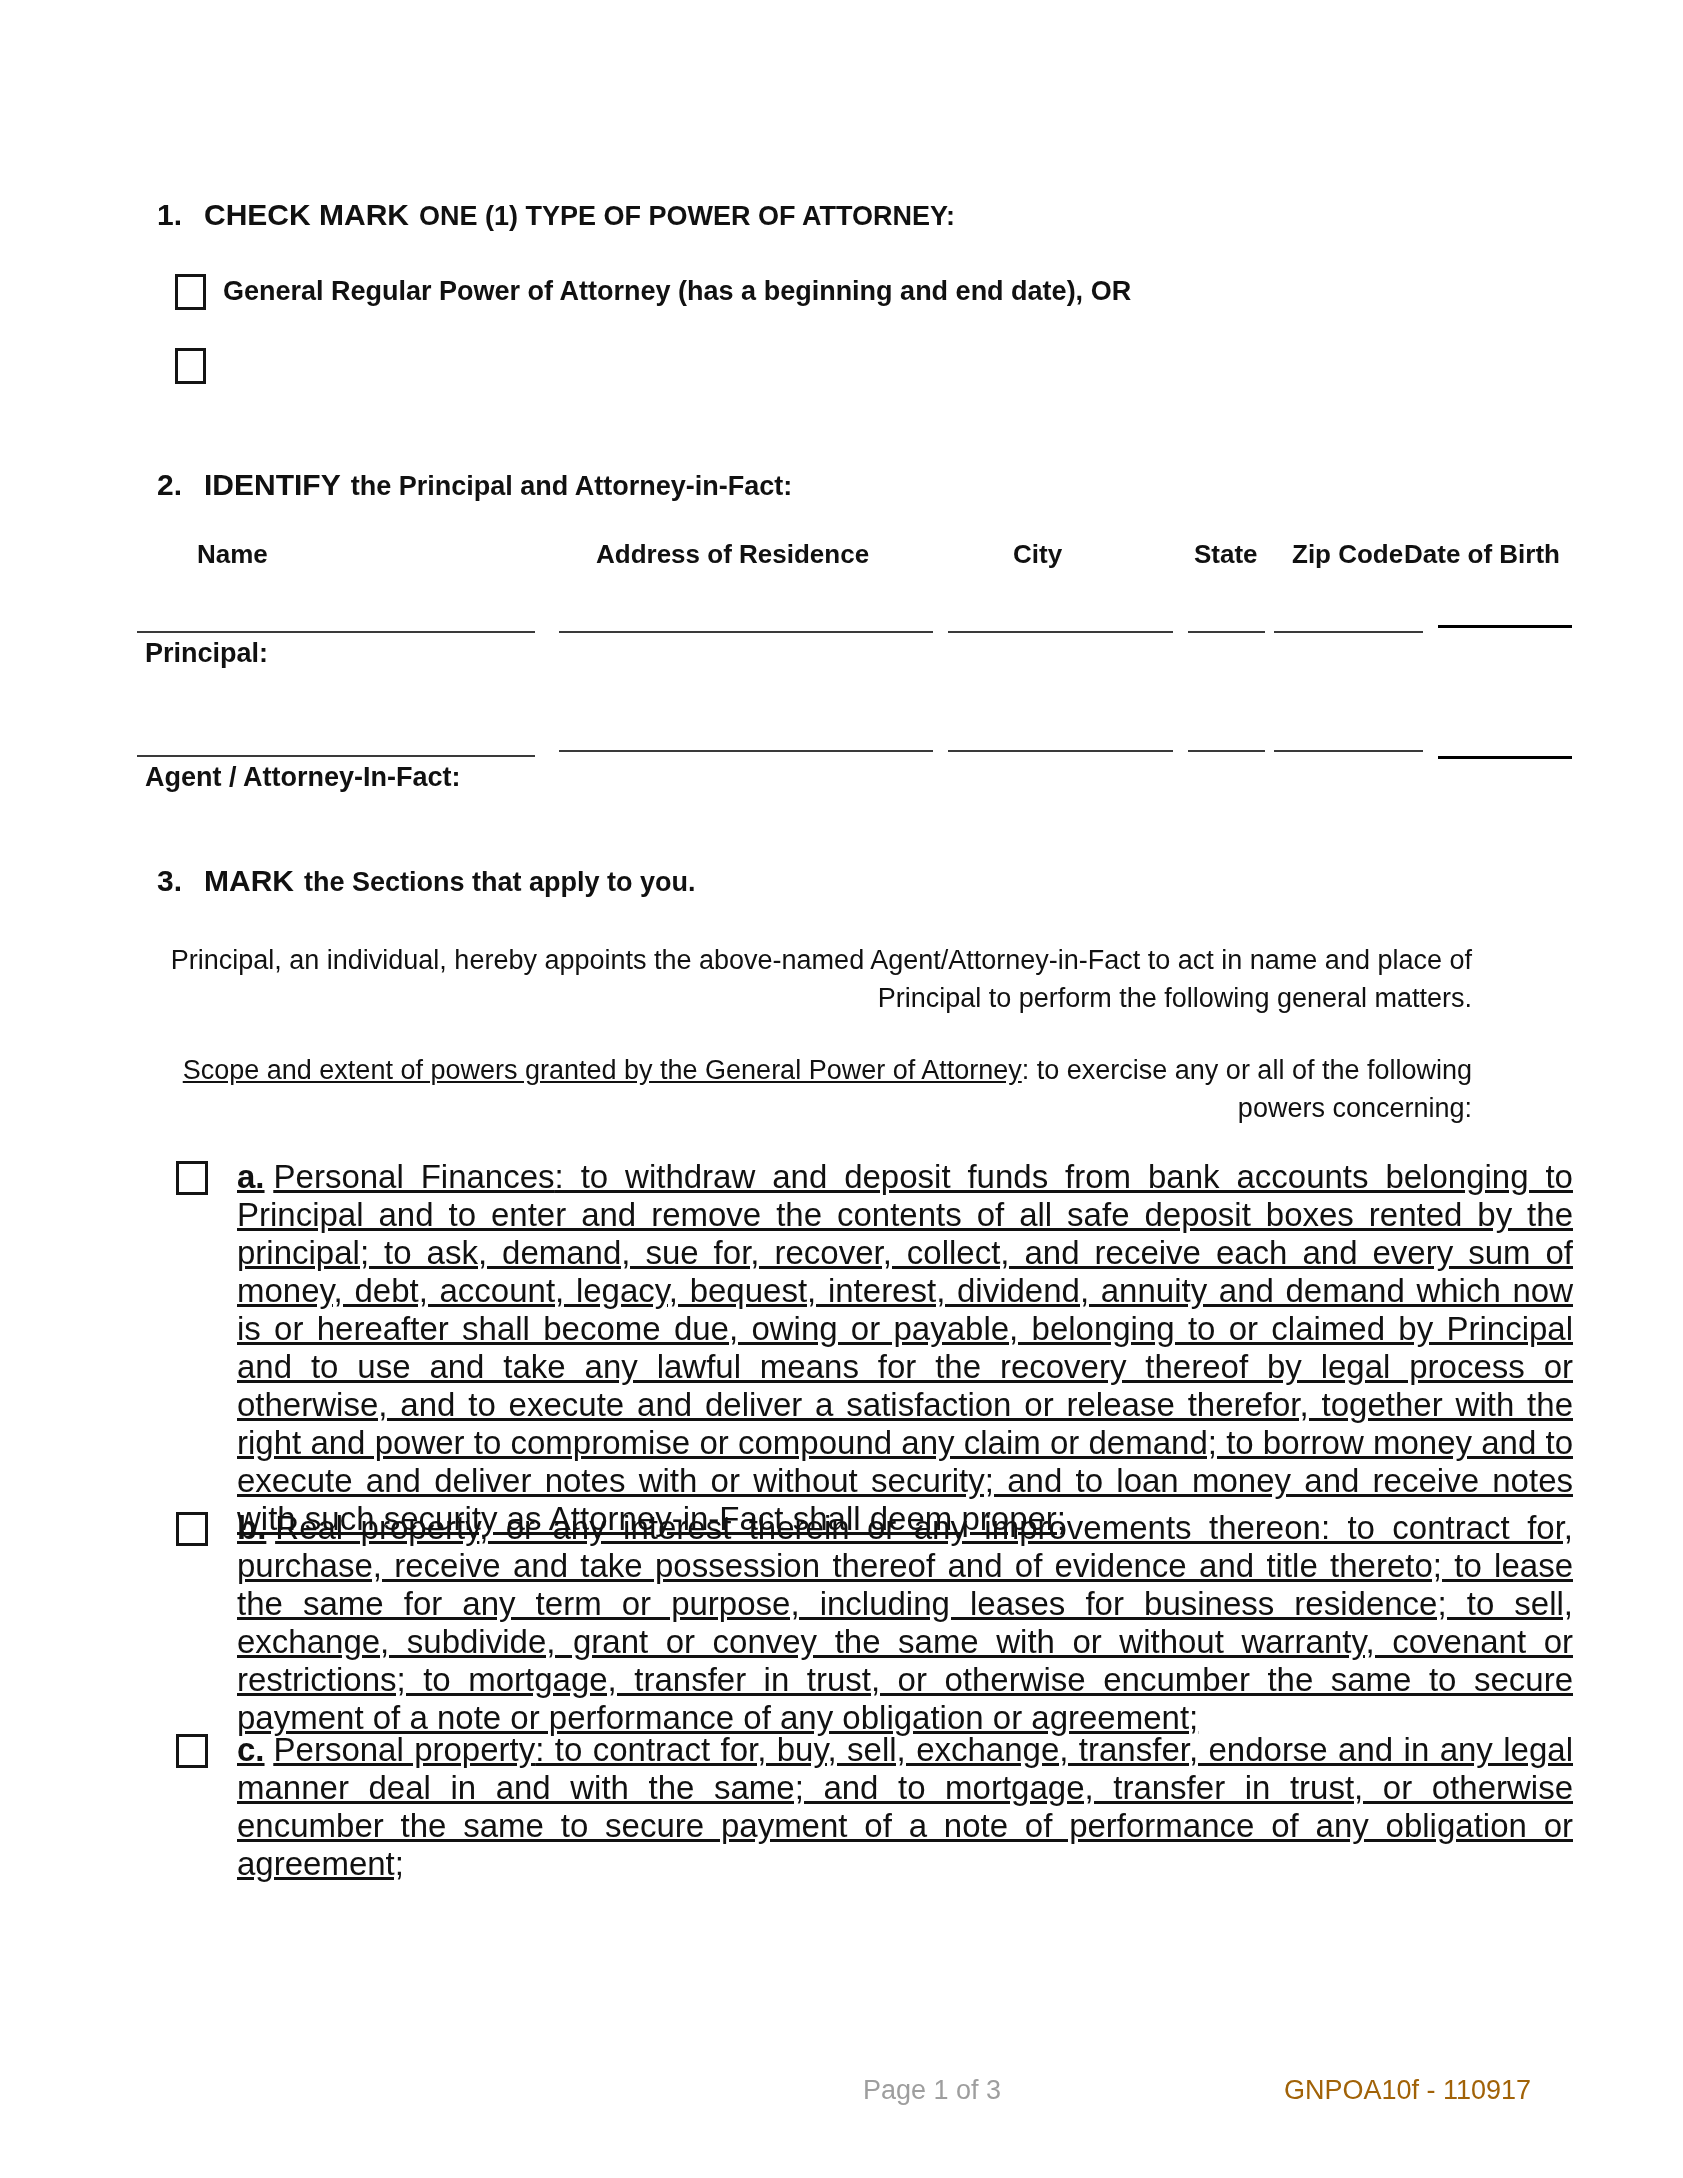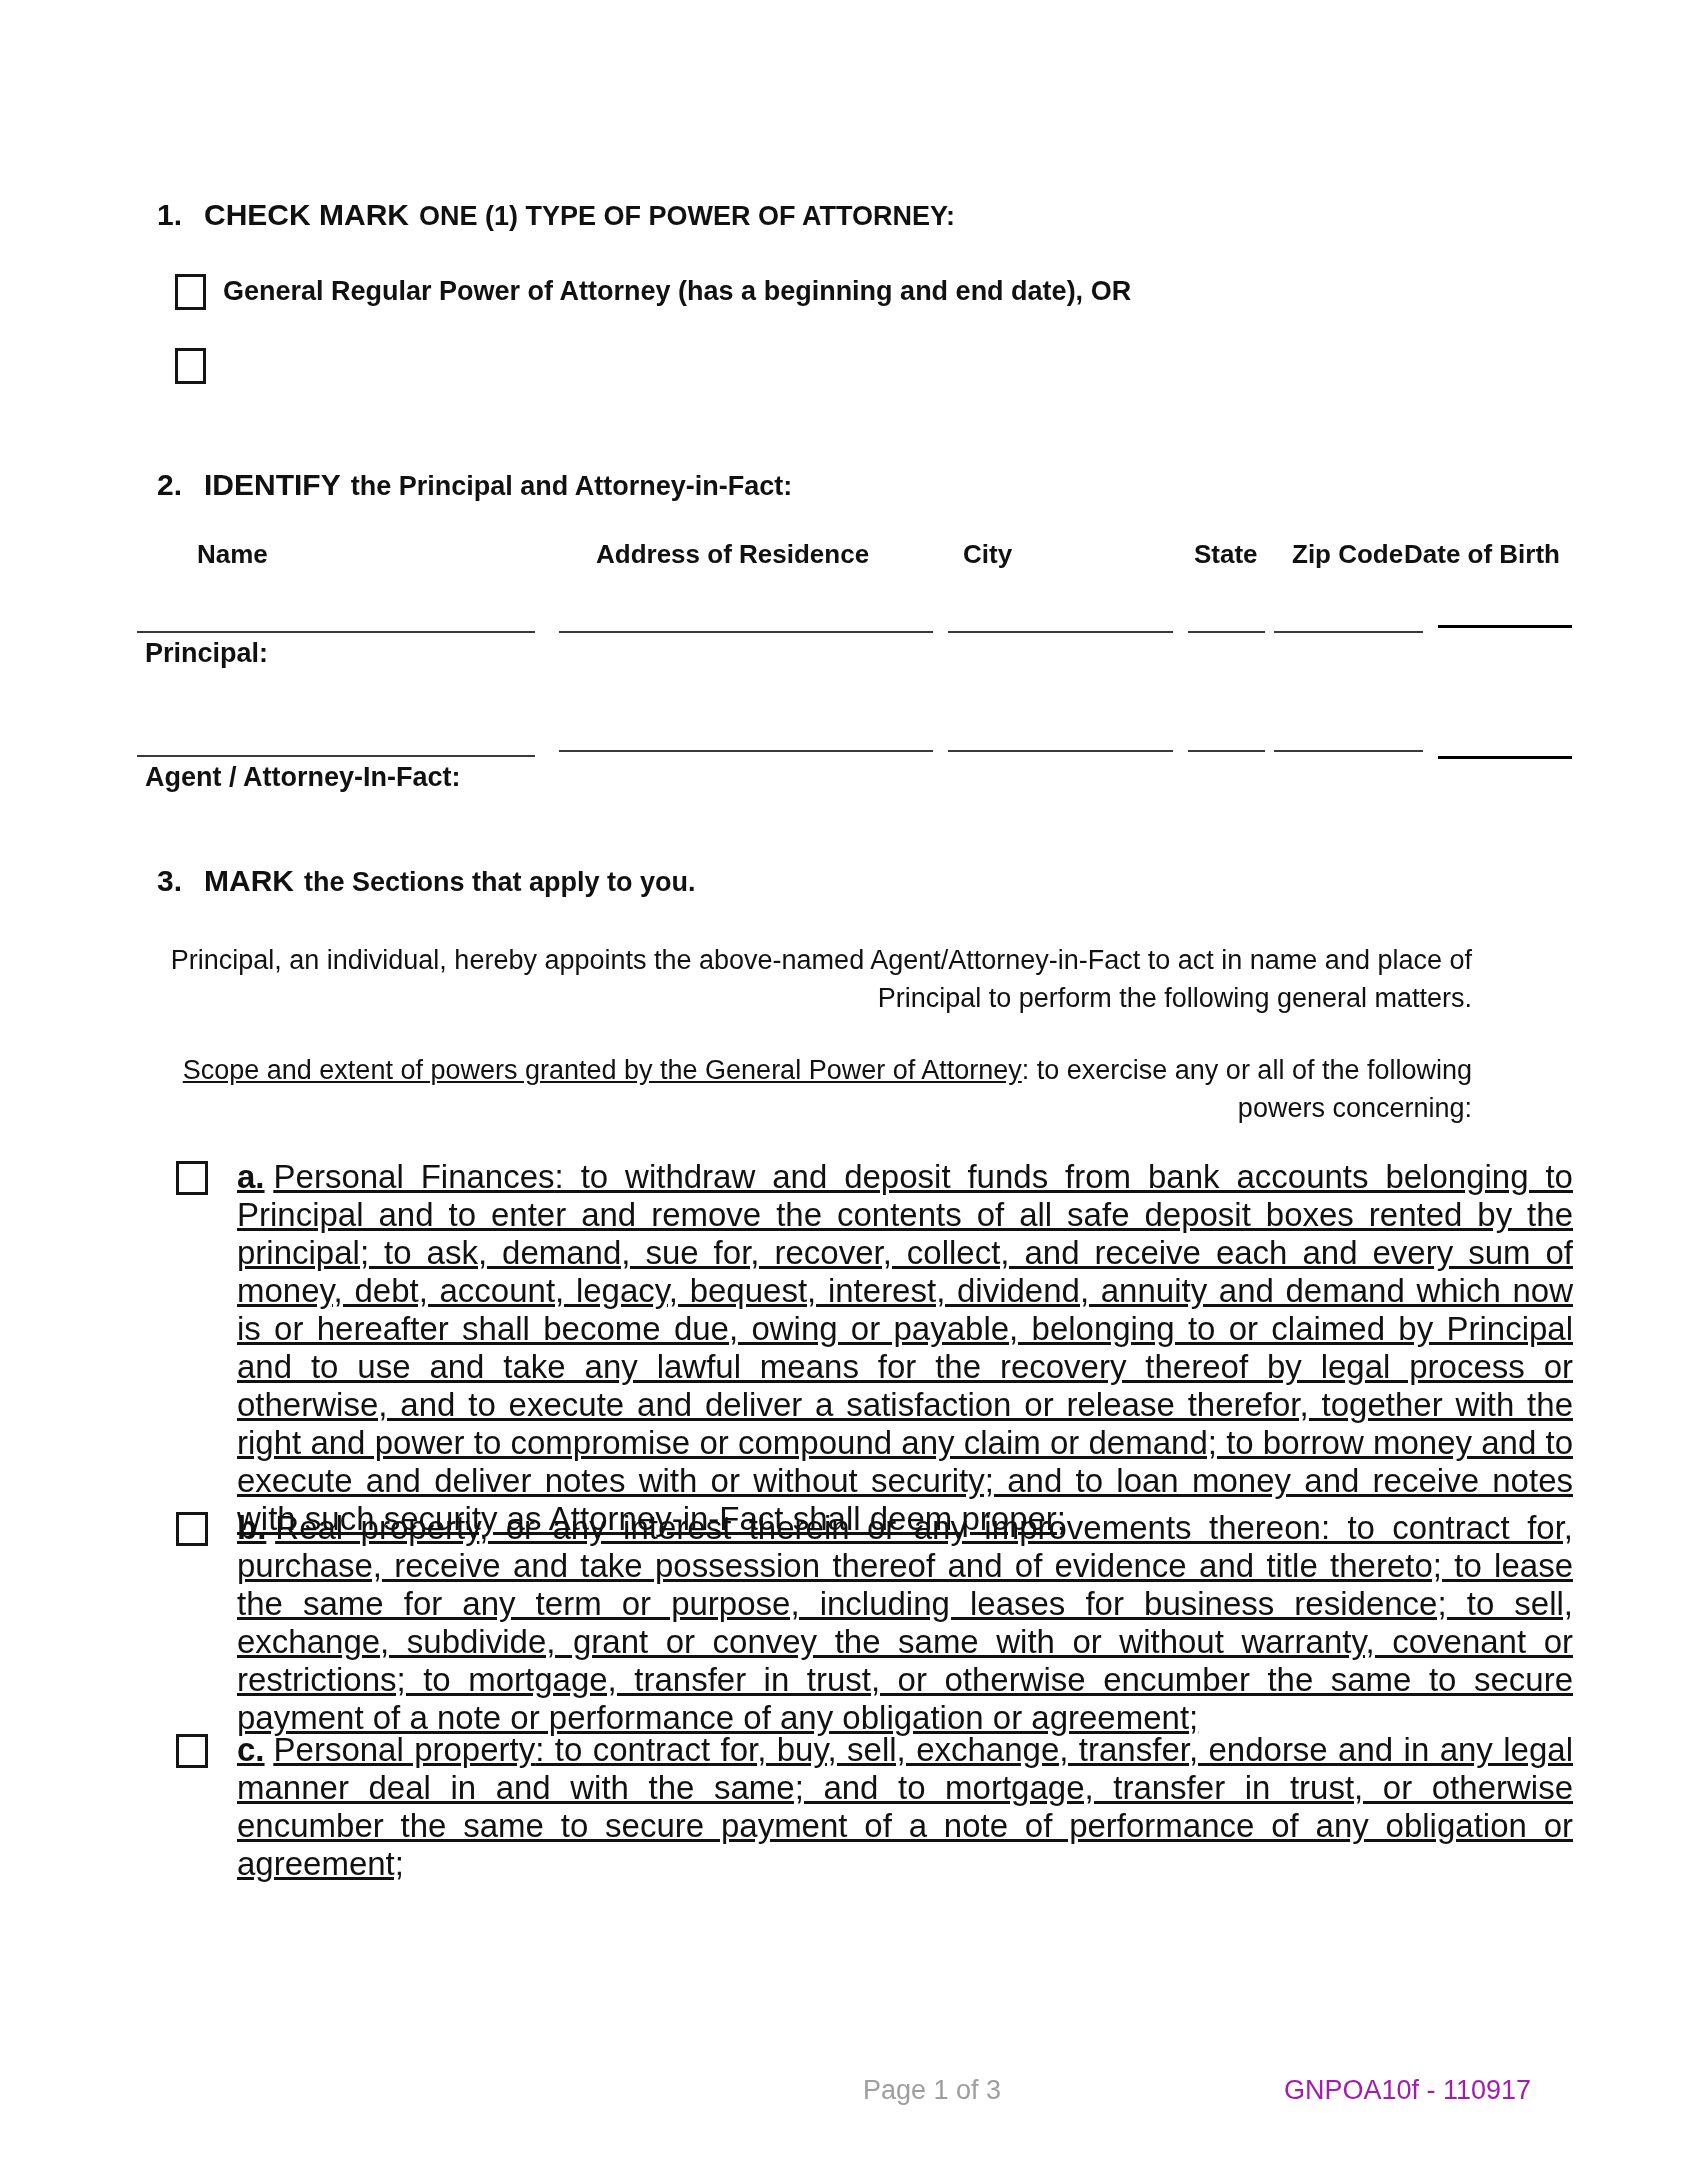--- a/index.html
+++ b/index.html
@@ -51,21 +51,21 @@
     text-align:justify;
     text-decoration:underline;
   }
   .clause .checkbox{
     position:absolute;left:43px;top:3px;
     width:32px;height:34px;vertical-align:baseline;margin:0;
   }
   .letter{font-weight:bold;margin-right:9px;}
   .u{text-decoration:underline;}
   .footer-page{position:absolute;left:863px;top:2075px;font-size:27px;color:#9e9e9e;}
-  .footer-code{position:absolute;left:1284px;top:2075px;font-size:27px;color:#a21caf;}
+  .footer-code{position:absolute;left:1284px;top:2075px;font-size:27px;color:#a16207;}
 </style>
 </head>
 <body>
 
 <div class="page">
 
 
   <div class="abs heading" style="top:198px">
     <span class="hnum">1.</span><span class="hem">CHECK MARK</span><span class="hrest">ONE (1) TYPE OF POWER OF ATTORNEY:</span>
   </div>
@@ -77,21 +77,21 @@
   <div class="abs optrow" style="top:348px">
     <span class="checkbox"></span>
   </div>
 
   <div class="abs heading" style="top:468px">
     <span class="hnum">2.</span><span class="hem">IDENTIFY</span><span class="hrest">the Principal and Attorney-in-Fact:</span>
   </div>
 
   <span class="colh" style="left:197px;top:539px">Name</span>
   <span class="colh" style="left:596px;top:539px">Address of Residence</span>
-  <span class="colh" style="left:963px;top:539px">City</span>
+  <span class="colh" style="left:1013px;top:539px">City</span>
   <span class="colh" style="left:1194px;top:539px">State</span>
   <span class="colh" style="left:1292px;top:539px">Zip Code</span>
   <span class="colh" style="left:1404px;top:539px">Date of Birth</span>
 
   <div class="fieldline f1" style="top:631px"></div>
   <div class="fieldline f2" style="top:631px"></div>
   <div class="fieldline f3" style="top:631px"></div>
   <div class="fieldline f4" style="top:631px"></div>
   <div class="fieldline f5" style="top:631px"></div>
   <div class="fieldline f6 dark" style="top:625px"></div>

